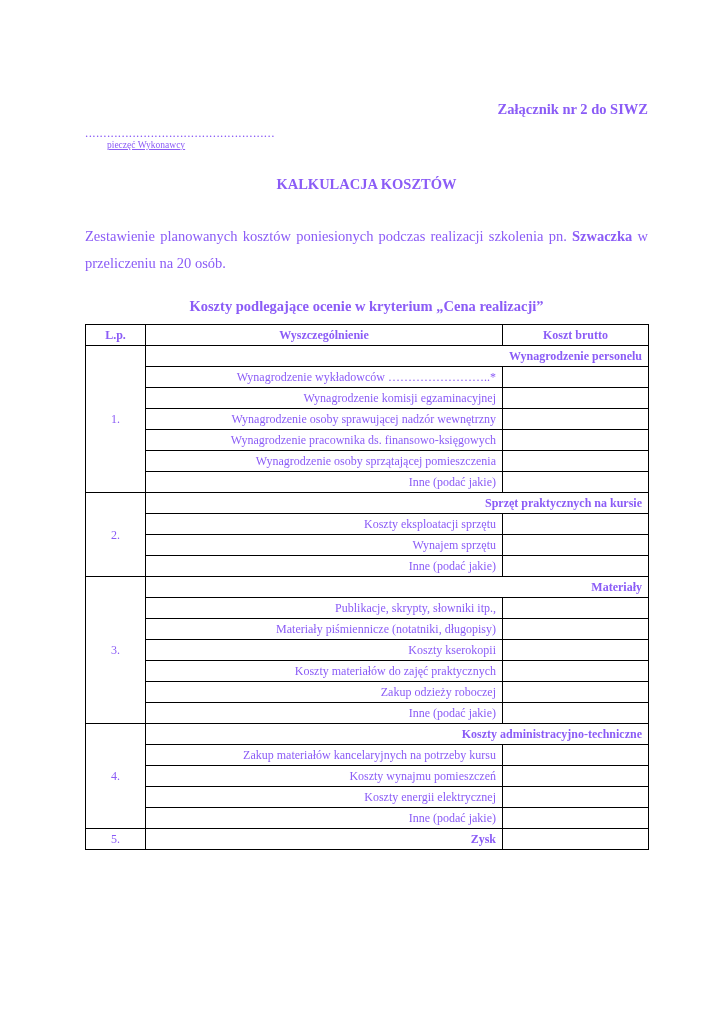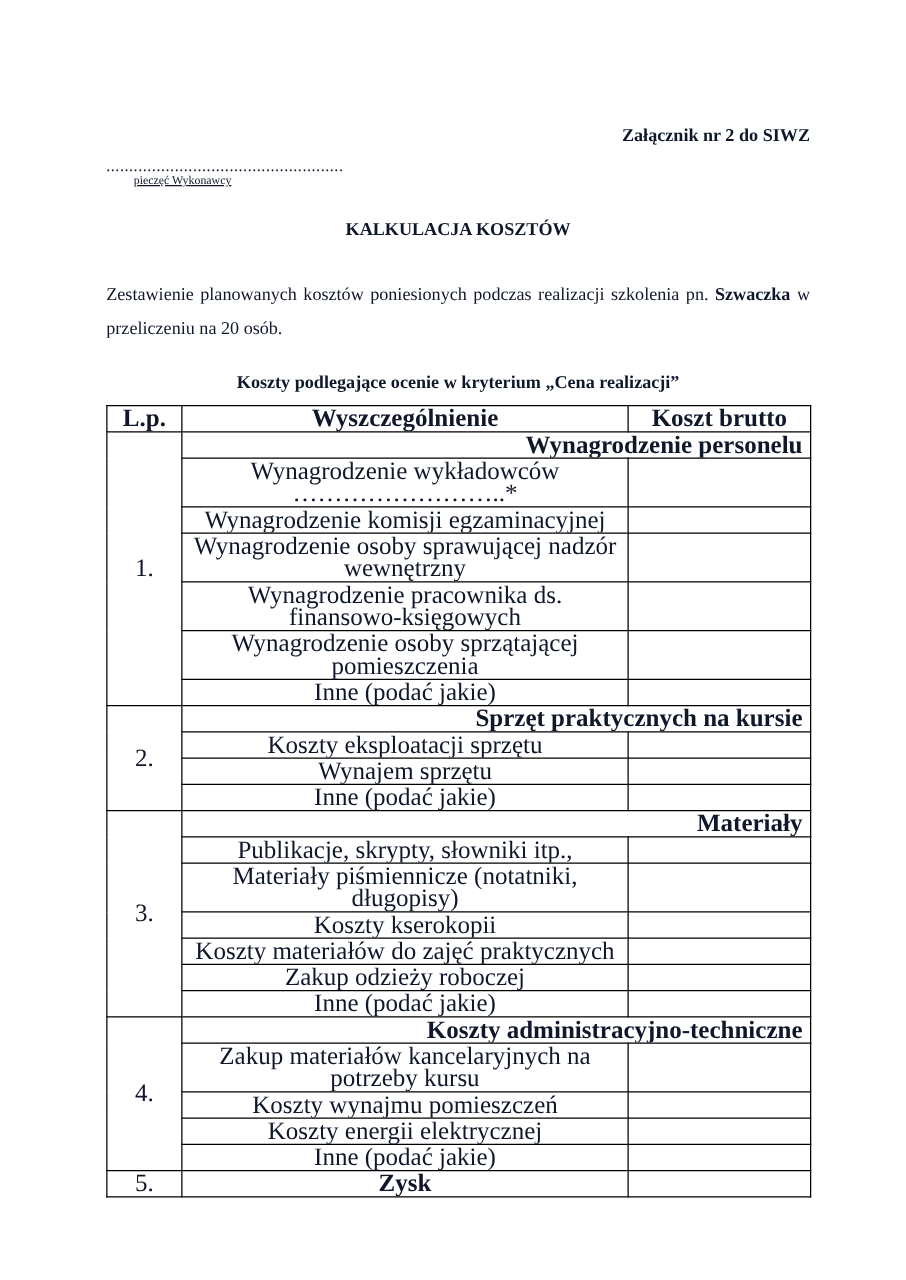--- a/index.html
+++ b/index.html
@@ -1,21 +1,21 @@
 <!DOCTYPE html>
 <html><head>
 <meta charset="utf-8">
 <style>
   * { box-sizing: border-box; }
   html, body { margin: 0; padding: 0; background: #ffffff; }
   .page {
     width: 725px;
     height: 1024px;
     background: #ffffff;
-    color: #0f172a;
+    color: #8b5cf6;
     font-family: "Liberation Serif", "DejaVu Serif", serif;
     font-size: 14.5px;
     padding: 100px 77px 30px 85px;
     overflow: hidden;
     position: relative;
   }
   .attachment-line {
     text-align: right;
     font-weight: bold;
     line-height: 18px;
@@ -49,38 +49,38 @@
     margin: 20px 0 0 0;
     text-align: center;
     font-weight: bold;
     font-size: 14.5px;
     line-height: 18px;
   }
   table.cost-table {
     border-collapse: collapse;
     width: 563px;
     margin-top: 9px;
-    font-size: 20px;
+    font-size: 12px;
     table-layout: fixed;
   }
   .cost-table th, .cost-table td {
     border: 1px solid #000000;
     padding: 1px 6px;
     height: 21px;
     line-height: 18px;
     vertical-align: middle;
     overflow: hidden;
   }
   .cost-table th { font-weight: bold; text-align: center; }
   .col-lp   { width: 60px; }
   .col-spec { width: 357px; }
   .col-cost { width: 146px; }
   .lp-cell { text-align: center; vertical-align: middle; }
   .section-cell { text-align: right; font-weight: bold; }
-  .item-cell { text-align: center; }
+  .item-cell { text-align: right; }
   .bold { font-weight: bold; }
 </style>
 </head>
 <body>
 
 <div class="page">
 
   <div class="attachment-line">Załącznik nr 2 do SIWZ</div>
 
   <div class="stamp">

